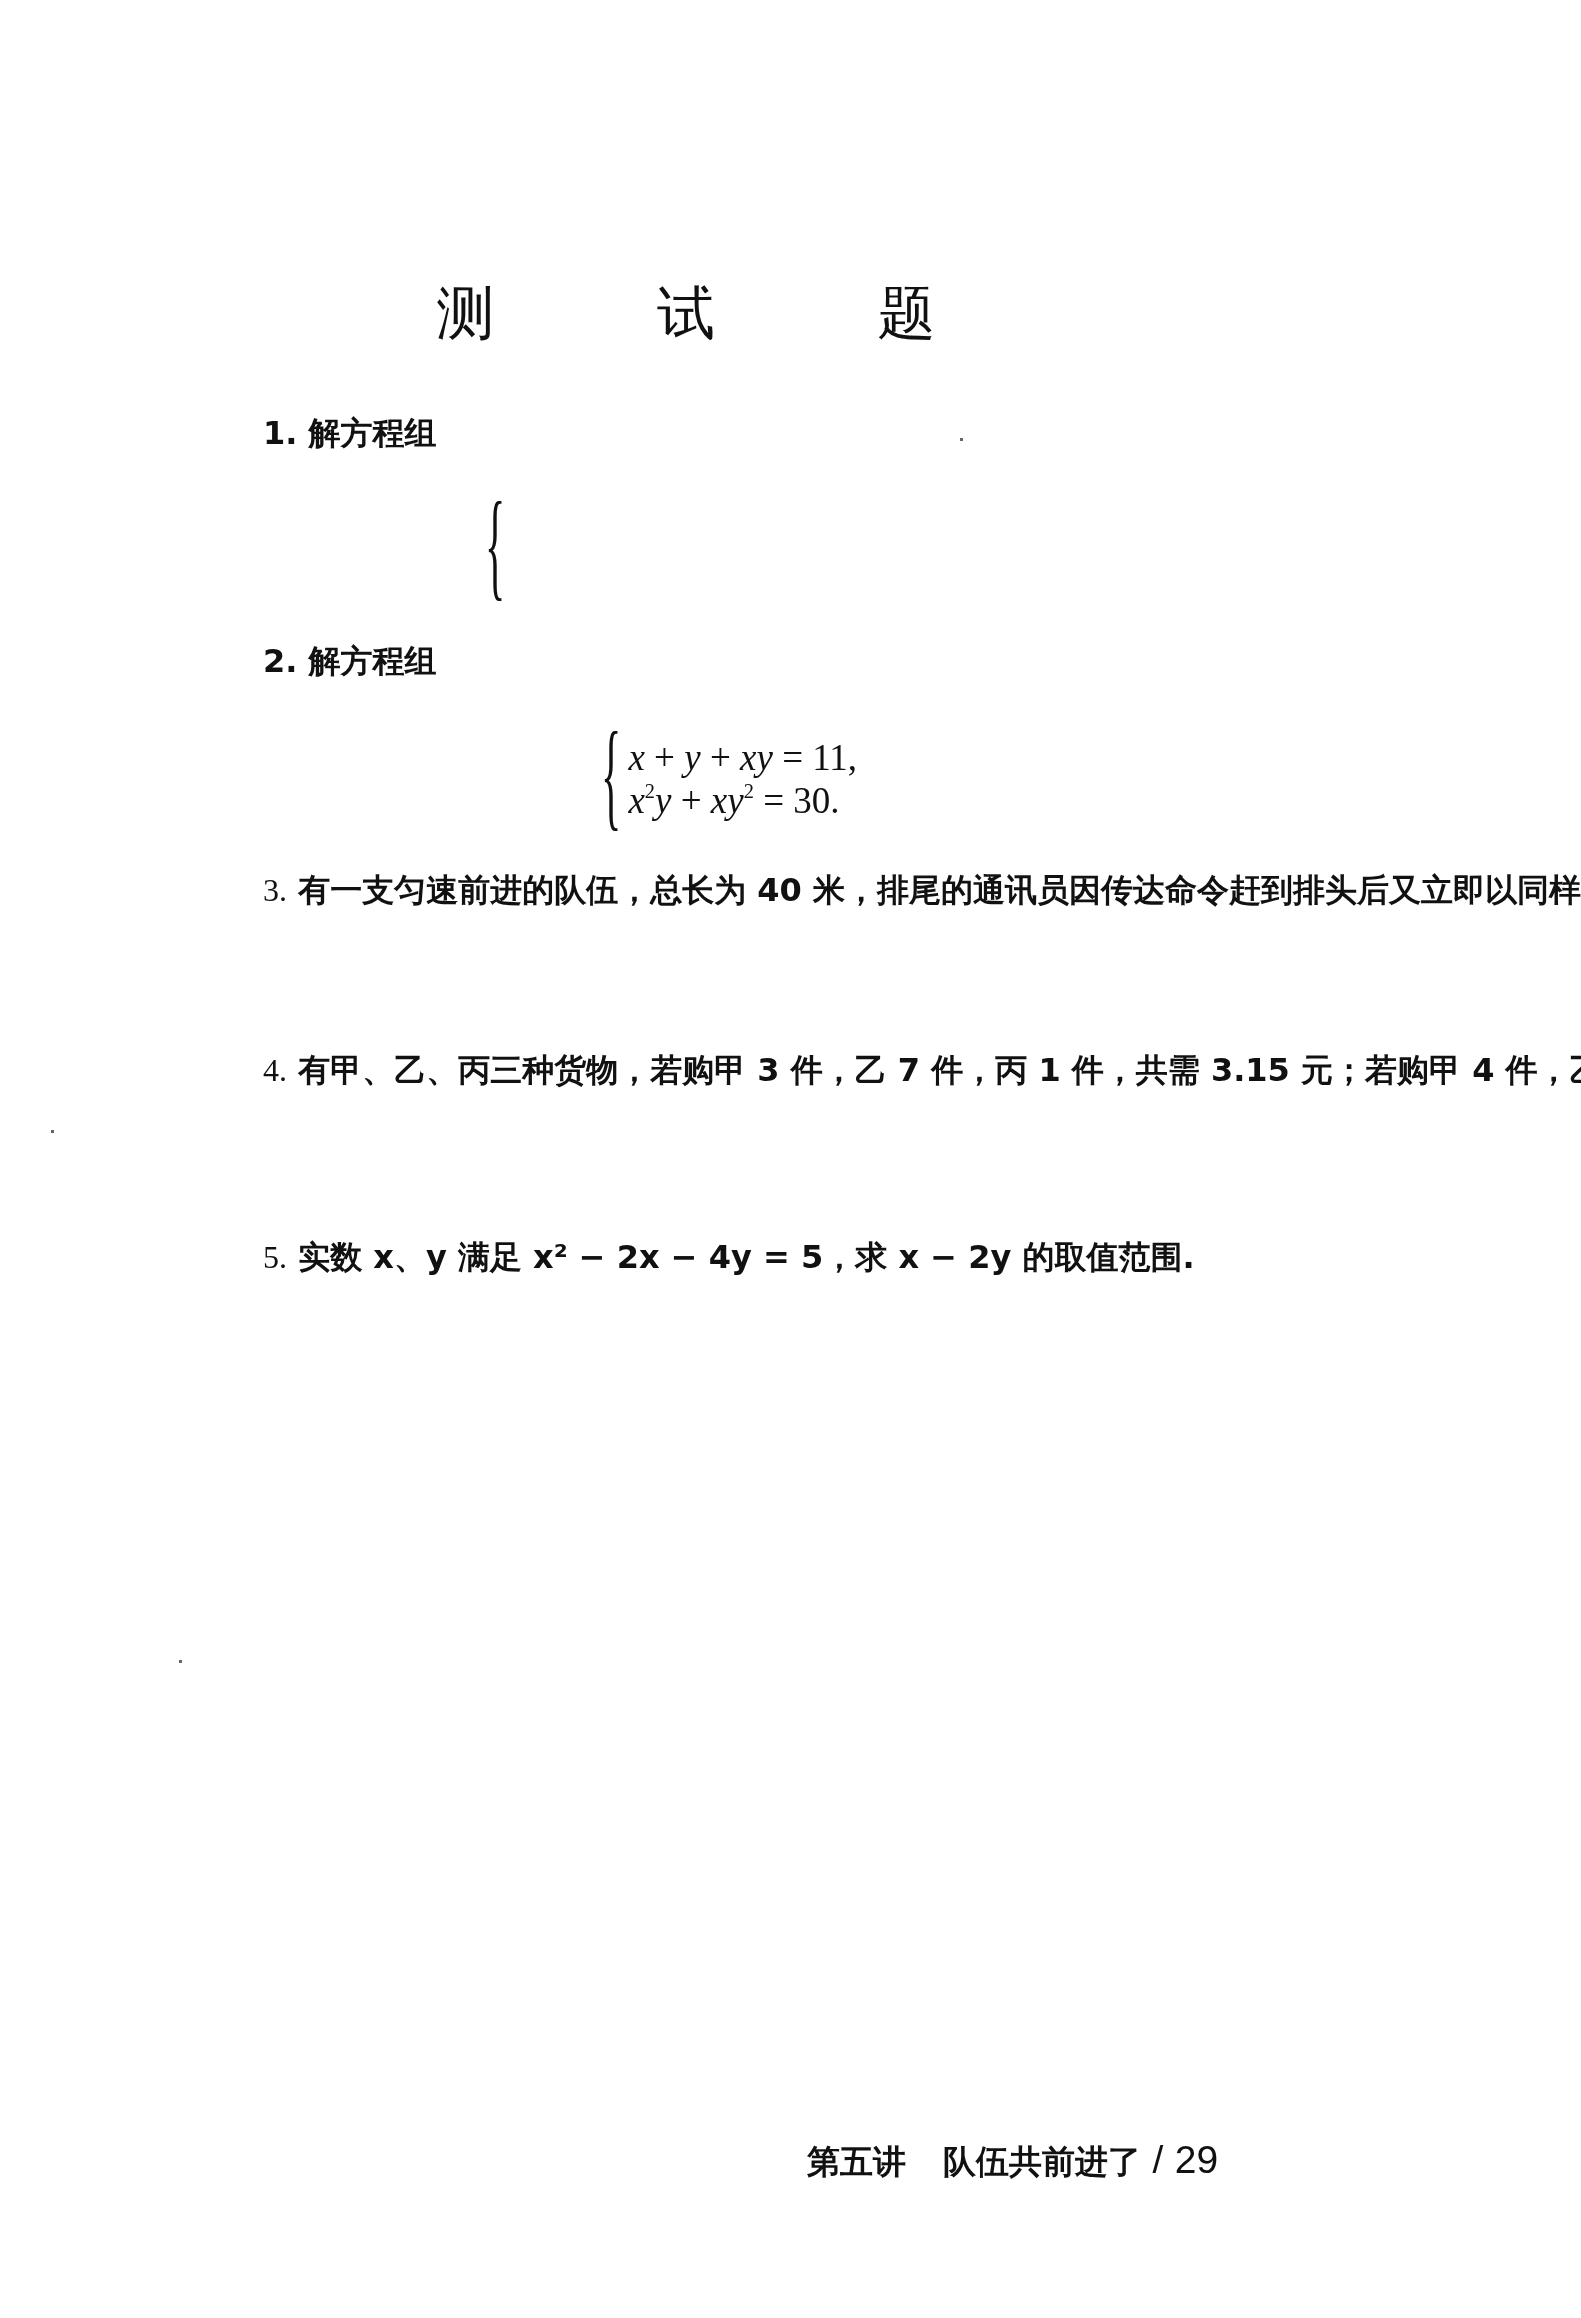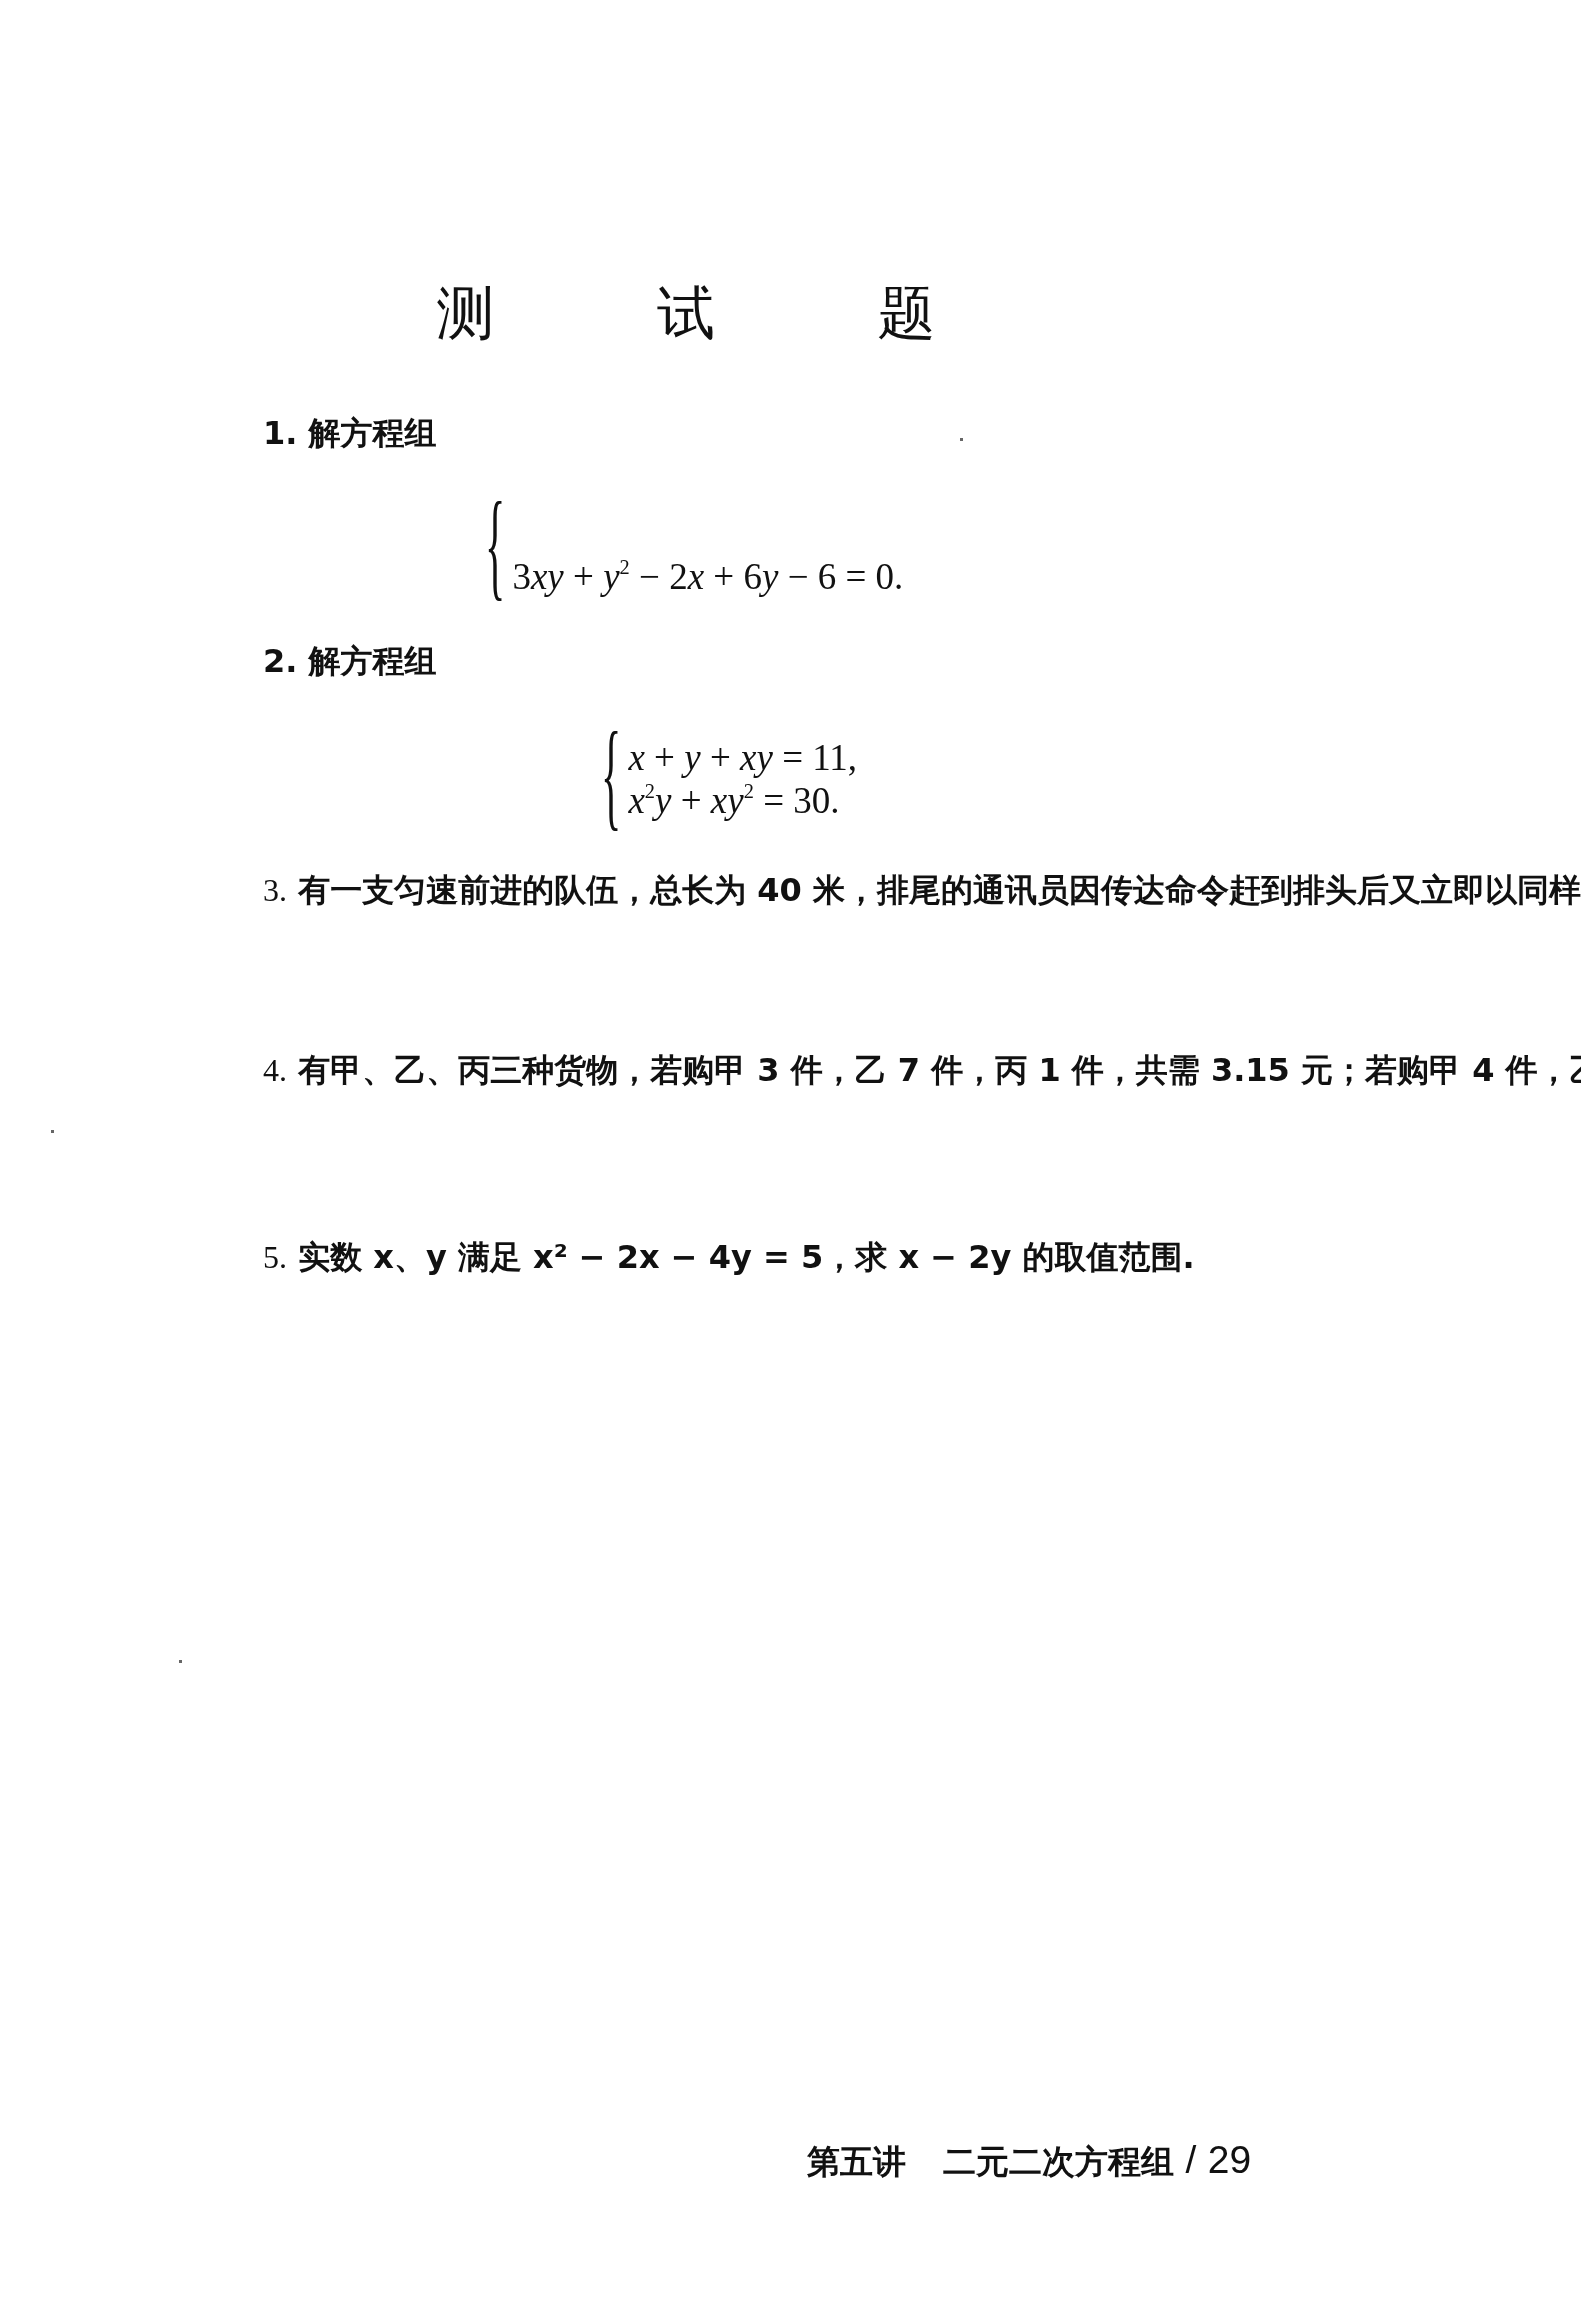--- a/index.html
+++ b/index.html
@@ -30,21 +30,20 @@
 <body>
 
 <div class="abs title">测 试 题</div>
 
 <div class="abs qlabel" style="left:263px; top:412px;">
   <span>1.</span>
   <span>解方程组</span>
 </div>
 <div class="abs sys" style="left:492px; top:490px; width:649px; height:111px;">
   <span class="brace">{</span>
-  <div class="line" style="top:65px;">3<i>xy</i> + <i>y</i><sup>2</sup> − 2<i>x</i> + 6<i>y</i> − 6 = 0.</div>
 </div>
 
 <div class="abs qlabel" style="left:263px; top:640px;">
   <span>2.</span>
   <span>解方程组</span>
 </div>
 <div class="abs sys" style="left:608px; top:720px; width:464px; height:111px;">
   <span class="brace">{</span>
   <div class="line" style="top:16px;"><i>x</i> + <i>y</i> + <i>xy</i> = 11,</div>
   <div class="line" style="top:59px;"><i>x</i><sup>2</sup><i>y</i> + <i>xy</i><sup>2</sup> = 30.</div>
@@ -59,21 +58,21 @@
   <span class="indent"></span><span class="num">4.</span>
   <span>有甲、乙、丙三种货物，若购甲 3 件，乙 7 件，丙 1 件，共需 3.15 元；若购甲 4 件，乙 10 件，丙 1 件，共需 4.20 元. 现在购甲、乙、丙各 1 件，共需多少元？</span>
 </div>
 
 <div class="abs para" style="top:1228px;">
   <span class="indent"></span><span class="num">5.</span>
   <span>实数 x、y 满足 x² − 2x − 4y = 5，求 x − 2y 的取值范围.</span>
 </div>
 
 <div class="abs footer">
-  <span>第五讲</span><span class="gap"></span><span>二元二次方程组</span>
+  <span>第五讲</span><span class="gap"></span><span>队伍共前进了</span>
   <span class="pg">/</span>
   <span class="pg">29</span>
 </div>
 
 <div class="speck" style="left:960px; top:438px;"></div>
 <div class="speck" style="left:51px; top:1130px;"></div>
 <div class="speck" style="left:179px; top:1660px;"></div>
 
 
 </body></html>

